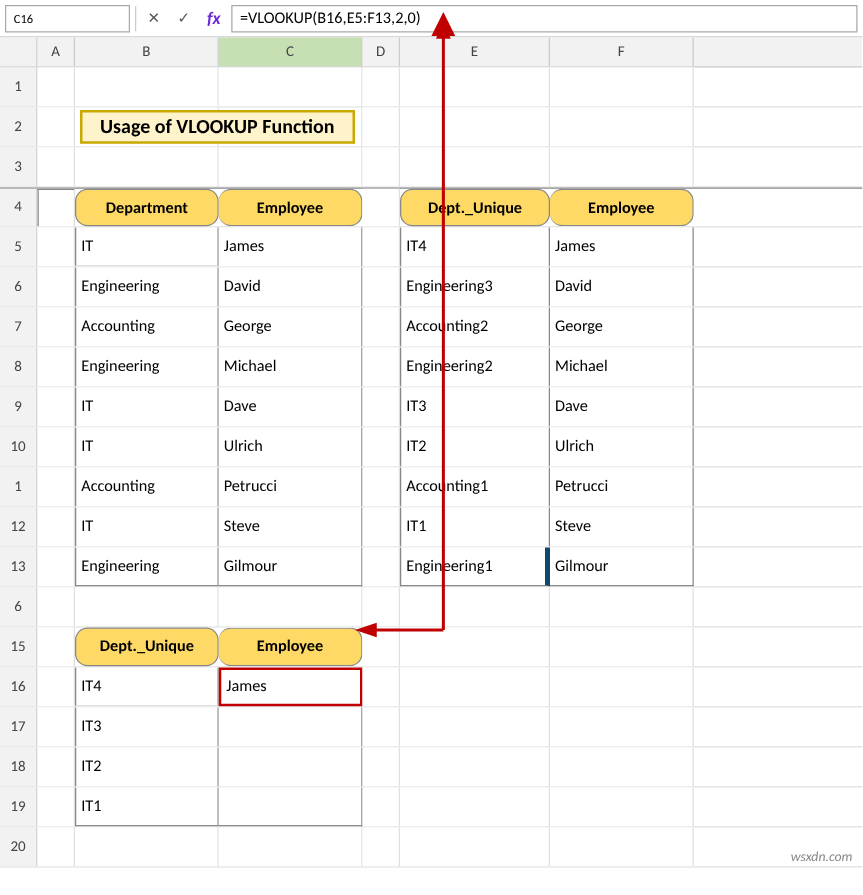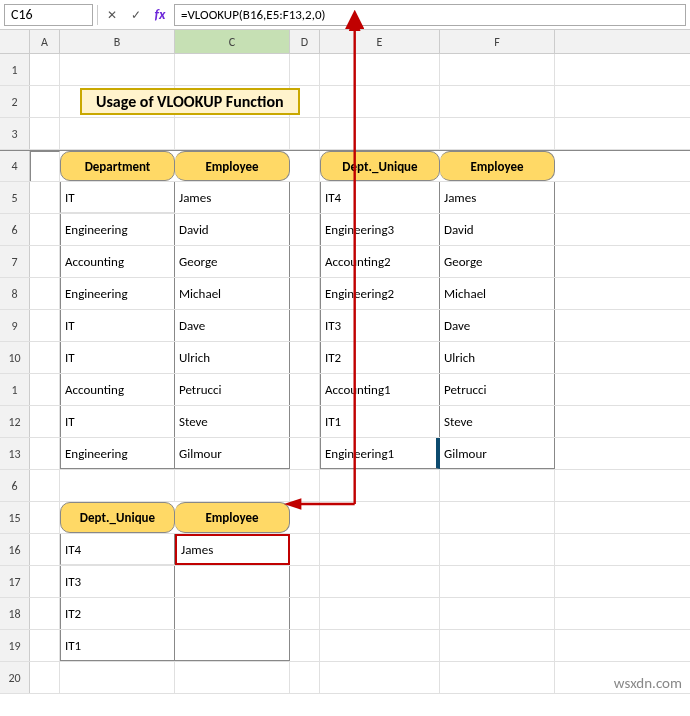--- a/index.html
+++ b/index.html
@@ -17,26 +17,26 @@
       background: #fff;
       border-bottom: 1px solid #ccc;
       display: flex;
       align-items: center;
       height: 30px;
       padding: 0 4px;
       gap: 4px;
     }
     .cell-ref-box {
       border: 1px solid #aaa;
-      width: 89px;
+      width: 100px;
       height: 22px;
       display: flex;
       align-items: center;
       padding: 0 6px;
-      font-size: 14px;
+      font-size: 10px;
       background: #fff;
     }
     .toolbar-divider {
       width: 1px;
       height: 20px;
       background: #ccc;
     }
     .toolbar-icon {
       width: 20px;
       height: 20px;
@@ -168,22 +168,23 @@
       width: 100%;
       height: 100%;
       pointer-events: none;
       z-index: 10;
     }
 
     .watermark {
       position: absolute;
       bottom: 2px;
       right: 8px;
-      font-size: 15px;
+      font-size: 11px;
       color: #888;
+      font-style: italic;
     }
   </style>
 </head>
 <body>
 
 <div class="spreadsheet-wrapper">
 
   <div class="toolbar">
     <div class="cell-ref-box">C16</div>
     <div class="toolbar-divider"></div>
@@ -212,21 +213,21 @@
       <div class="cell col-c"></div>
       <div class="cell col-d"></div>
       <div class="cell col-e"></div>
       <div class="cell col-f"></div>
     </div>
 
     <div class="grid-row">
       <div class="row-num">2</div>
       <div class="cell col-a"></div>
       <div class="cell col-b title-cell" style="overflow:visible; position:relative;">
-        <div class="title-box" style="white-space:nowrap; position:absolute; left:20px; z-index:2; padding: 2px 14px;">Usage of VLOOKUP Function</div>
+        <div class="title-box" style="white-space:nowrap; position:absolute; left:4px; z-index:2; padding: 2px 14px;">Usage of VLOOKUP Function</div>
       </div>
       <div class="cell col-c" style="background:transparent;"></div>
       <div class="cell col-d"></div>
       <div class="cell col-e"></div>
       <div class="cell col-f"></div>
     </div>
 
     <div class="grid-row">
       <div class="row-num">3</div>
       <div class="cell col-a"></div>

